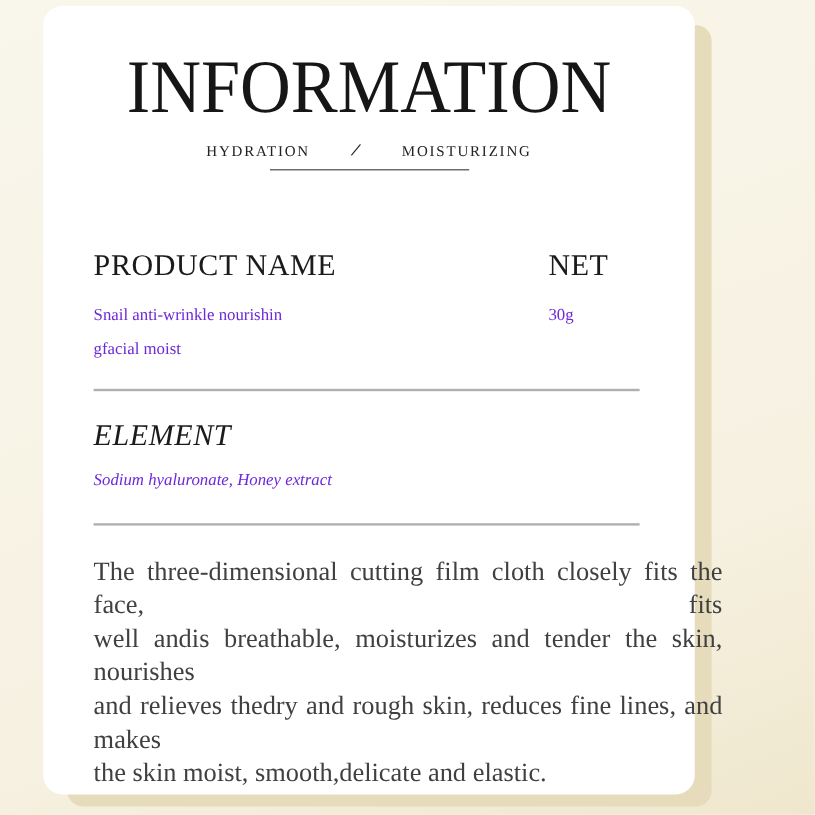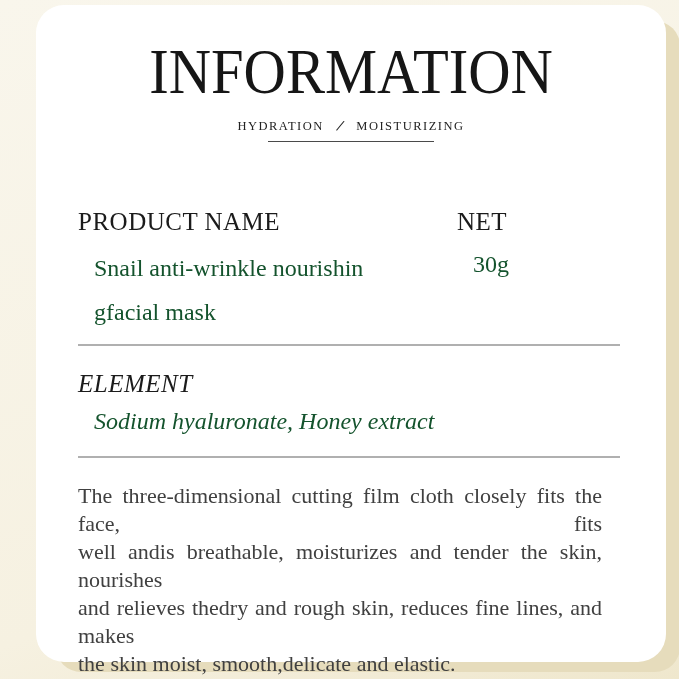--- a/index.html
+++ b/index.html
@@ -12,44 +12,44 @@
     position: relative;
     width: 679px;
     height: 679px;
     background: linear-gradient(160deg, #f9f6ec 0%, #f6f1e1 70%, #efe7cd 100%);
     overflow: hidden;
   }
   .card {
     position: absolute;
     left: 36px;
     top: 5px;
-    width: 630px;
+    width: 543px;
     height: 657px;
     background: #ffffff;
-    border-radius: 28px;
+    border-radius: 16px;
     box-shadow: 17px 13px 0 -3px #e6dcbc;
   }
   .title {
     margin: 36px 0 0 0;
     font-size: 63px;
     font-weight: 400;
     line-height: 1;
     text-align: center;
     color: #161616;
     letter-spacing: 0px;
     transform: scaleX(0.93);
     transform-origin: center;
     white-space: nowrap;
   }
   .subtitle {
     margin-top: 14px;
     display: flex;
     justify-content: center;
     align-items: center;
-    gap: 14px;
+    gap: 36px;
     font-size: 12.5px;
     line-height: 16px;
     letter-spacing: 1.5px;
     color: #222222;
   }
   .subtitle .slash {
     font-size: 16px;
     letter-spacing: 0;
     transform: rotate(14deg) scaleX(1.4);
     color: #222222;
@@ -65,24 +65,24 @@
   }
   .section-heading {
     margin: 0;
     font-size: 25px;
     font-weight: 400;
     line-height: 32px;
     letter-spacing: 0.5px;
     color: #1b1b1b;
   }
   .body-text {
-    margin: 16px;
-    font-size: 24px;
+    margin: 0;
+    font-size: 14px;
     line-height: 28px;
-    color: #14532d;
+    color: #6d28d9;
   }
   .product-row {
     position: relative;
     margin-top: 64px;
   }
   .product-name-lines {
     margin-top: 12px;
   }
   .net-col {
     position: absolute;
@@ -129,21 +129,21 @@
       <span>MOISTURIZING</span>
     </div>
     <div class="subtitle-underline"></div>
 
     <div class="content">
 
       <div class="product-row">
         <h2 class="section-heading">PRODUCT NAME</h2>
         <div class="product-name-lines">
           <p class="body-text">Snail anti-wrinkle nourishin</p>
-          <p class="body-text">gfacial mask</p>
+          <p class="body-text">gfacial moist</p>
         </div>
         <div class="net-col">
           <h2 class="section-heading">NET</h2>
           <p class="body-text net-value">30g</p>
         </div>
       </div>
 
       <hr class="divider divider-1">
 
       <div class="element-section">

